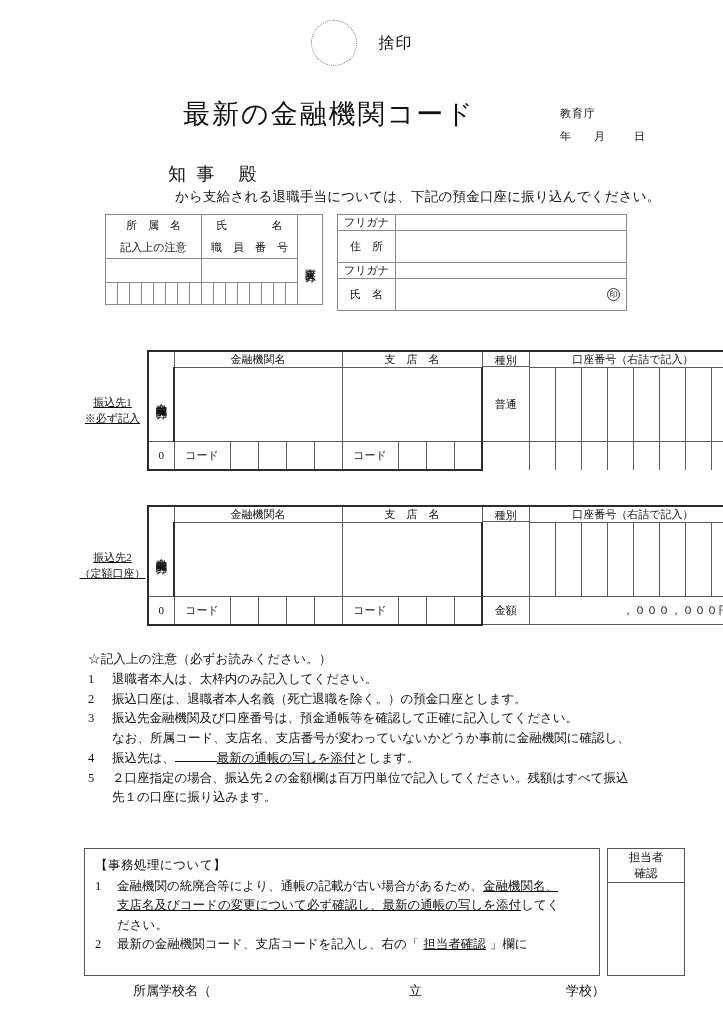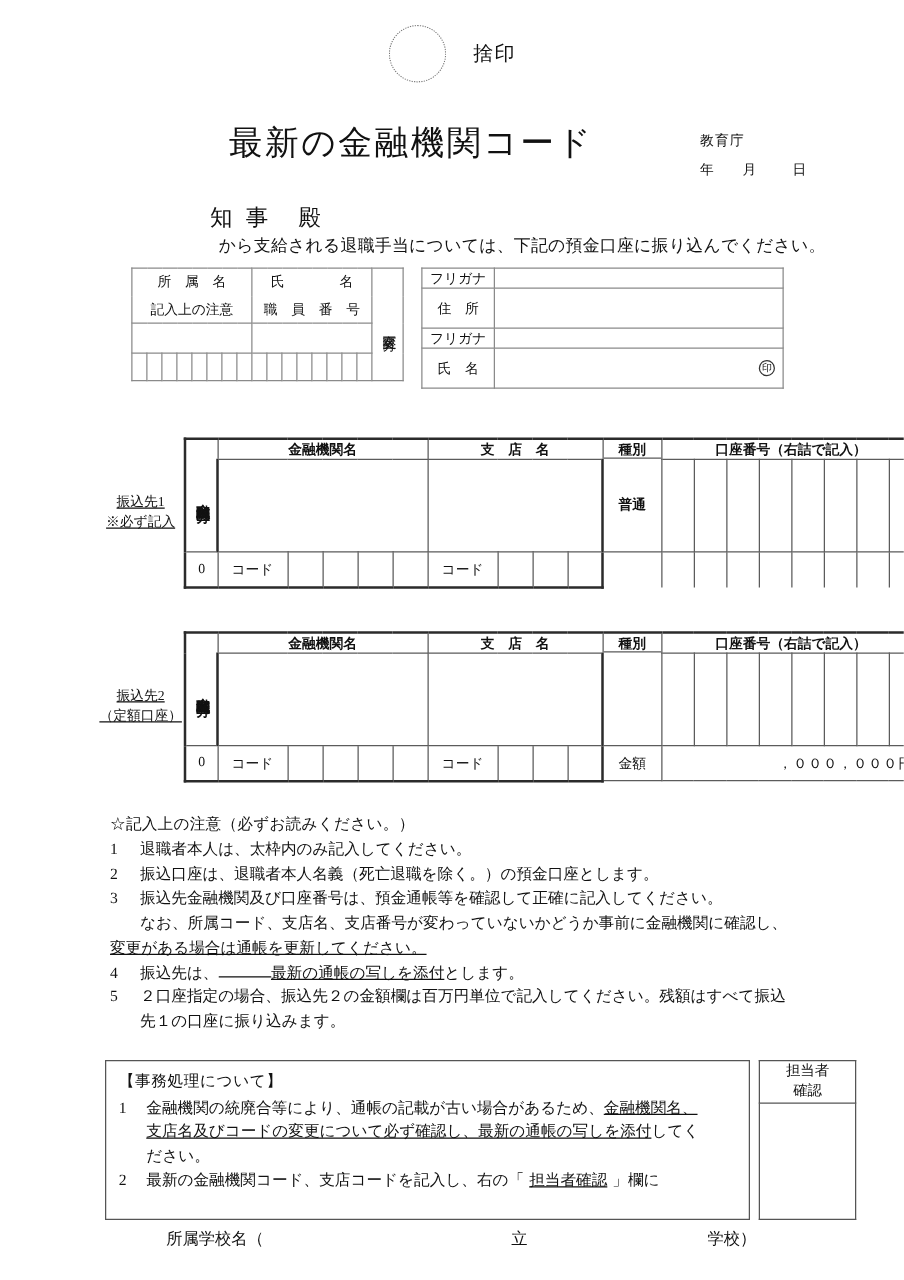--- a/index.html
+++ b/index.html
@@ -55,21 +55,21 @@
   }
 
   
   .tbl { position: absolute; border-collapse: collapse; table-layout: fixed; }
   .tbl td { border: 1px solid #5b5b5b; padding: 0; vertical-align: middle; text-align: center; font-size: 11px; }
   .thin { border: 1px solid #8a8a8a !important; }
   .dotted-l { border-left: 1px dotted #999 !important; }
   .no-t { border-top: none !important; }
   .no-b { border-bottom: none !important; }
   .no-l { border-left: none !important; text-decoration: underline; }
-  .bt-thick { border-top: 2px solid #2b2b2b !important; font-weight: bold; }
+  .bt-thick { border-top: 2px solid #2b2b2b !important; }
   .bb-thick { border-bottom: 2px solid #2b2b2b !important; }
   .bl-thick { border-left: 2px solid #2b2b2b !important; }
   .br-thick { border-right: 2px solid #2b2b2b !important; }
 
   
   .vert {
     writing-mode: vertical-rl;
     text-orientation: upright;
     letter-spacing: 1px;
     margin: 0 auto;
@@ -404,21 +404,20 @@
     <div class="note-item">
       <span class="note-num">2</span>
       <span class="note-body">振込口座は、退職者本人名義（死亡退職を除く。）の預金口座とします。</span>
     </div>
 
     <div class="note-item">
       <span class="note-num">3</span>
       <span class="note-body">振込先金融機関及び口座番号は、預金通帳等を確認して正確に記入してください。</span>
     </div>
     <div class="note-cont">なお、所属コード、支店名、支店番号が変わっていないかどうか事前に金融機関に確認し、</div>
-    <div class="u">変更がある場合は通帳を更新してください。</div>
 
     <div class="note-item">
       <span class="note-num">4</span>
       <span class="note-body"><span>振込先は、</span><span class="blank-u"></span><span class="u">最新の通帳の写しを添付</span><span>とします。</span></span>
     </div>
 
     <div class="note-item">
       <span class="note-num">5</span>
       <span class="note-body">２口座指定の場合、振込先２の金額欄は百万円単位で記入してください。残額はすべて振込</span>
     </div>

